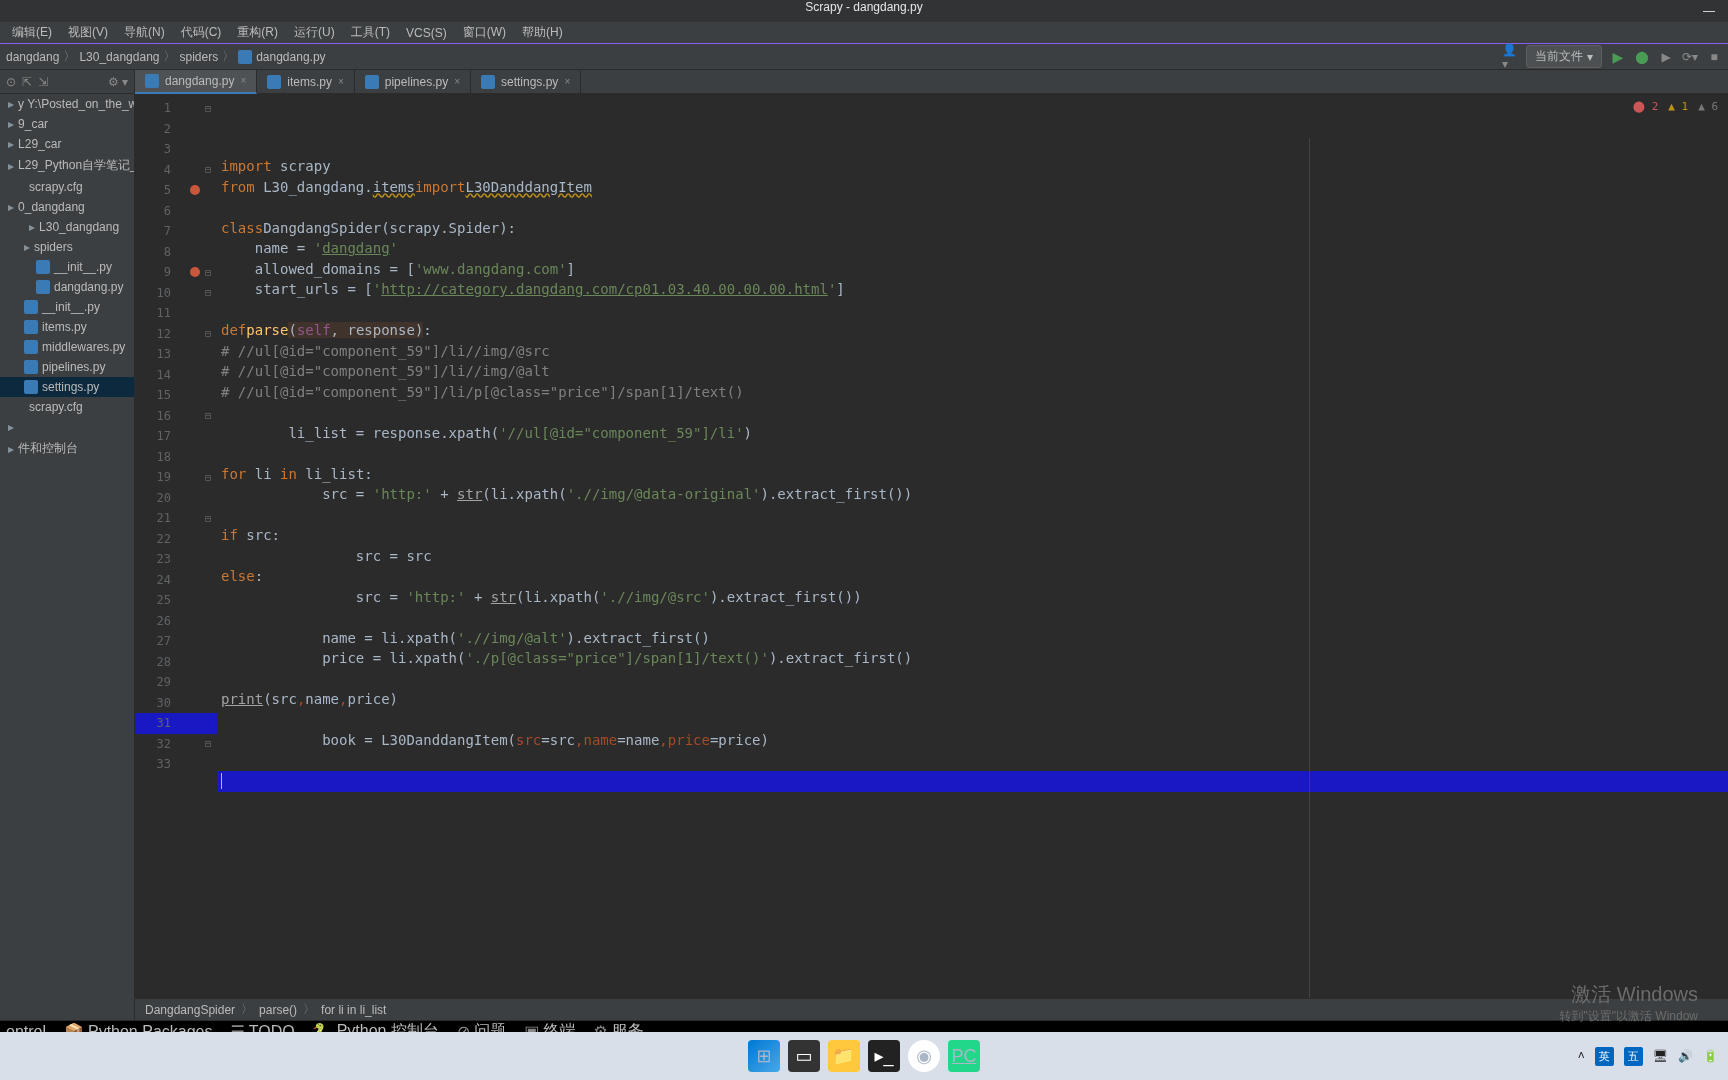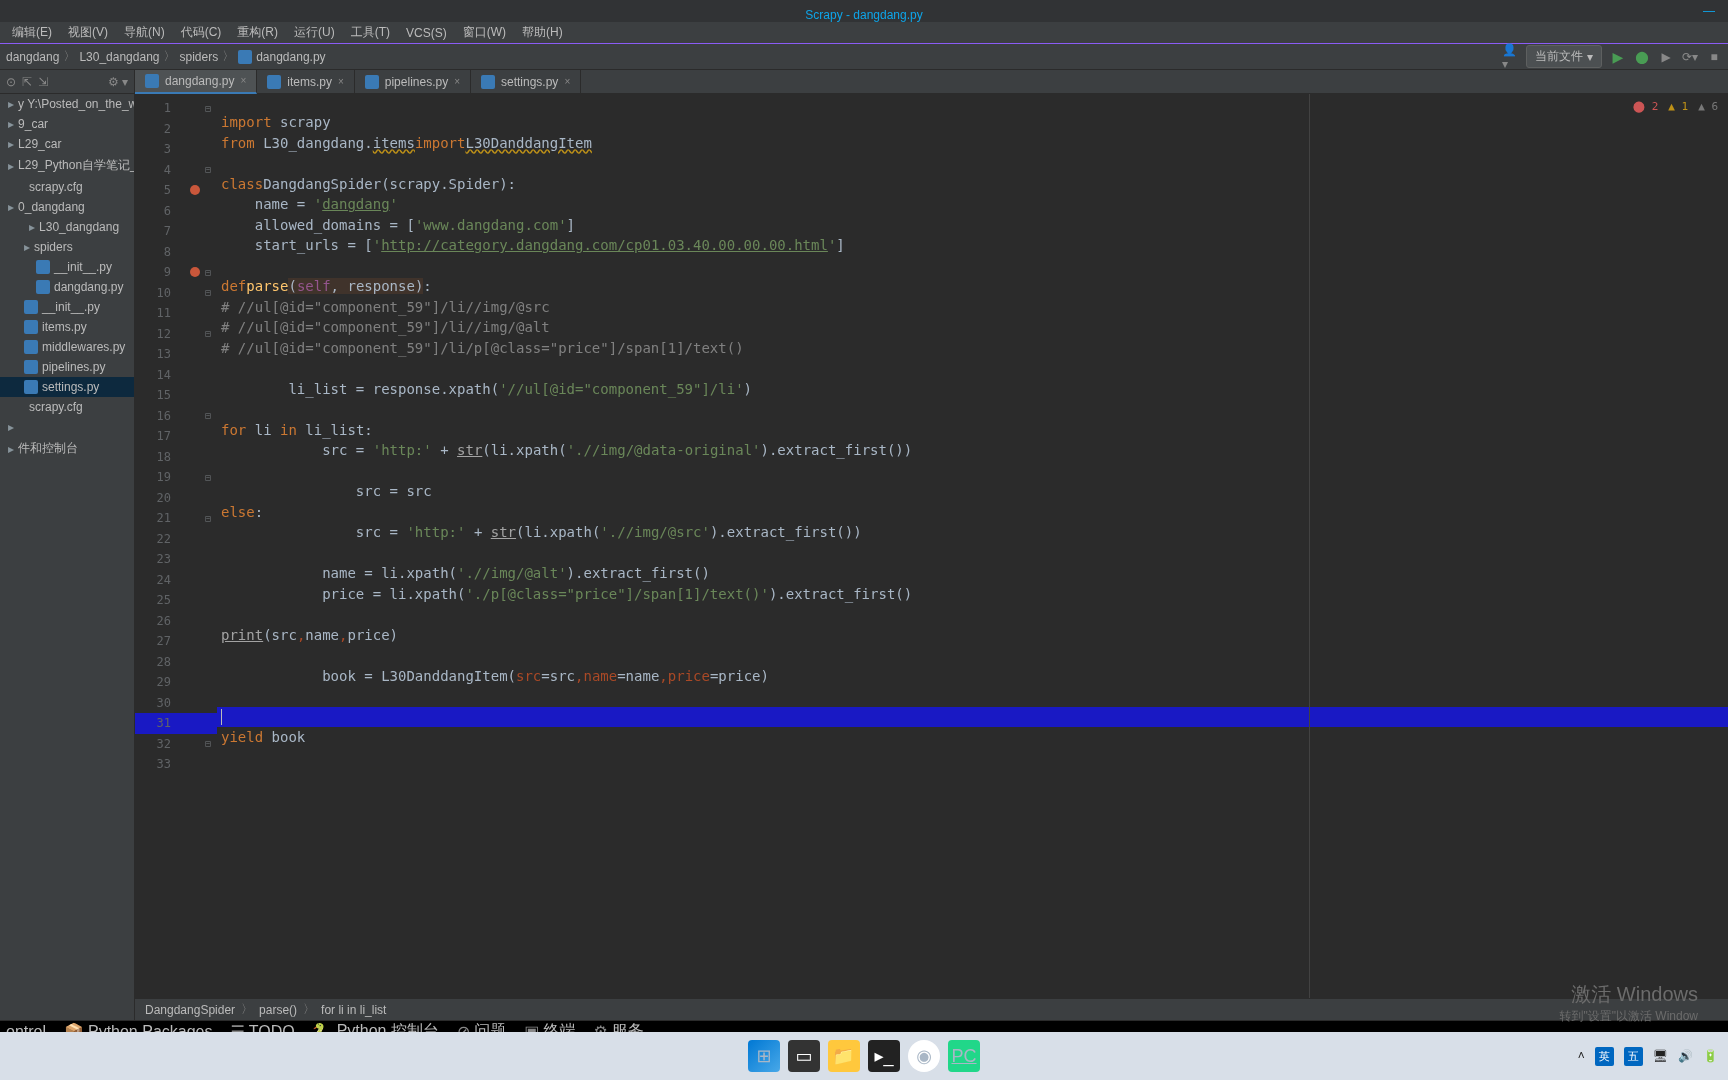--- a/index.html
+++ b/index.html
@@ -1,19 +1,19 @@
 <!DOCTYPE html>
 <html><head>
 <meta charset="utf-8">
 <style>
 * { margin: 0; padding: 0; box-sizing: border-box; }
 body { font-family: "Microsoft YaHei", "Segoe UI", sans-serif; background: #1a1b1f; color: #a9b7c6; width: 1728px; height: 1080px; overflow: hidden; position: relative; }
 
 
-.titlebar { background: #313335; height: 22px; display: flex; align-items: flex-end; justify-content: center; color: #0ea5e9; font-size: 12px; position: relative; }
+.titlebar { background: #313335; height: 22px; display: flex; align-items: flex-start; justify-content: center; color: #e5e5e5; font-size: 12px; position: relative; }
 .titlebar-minimize { position: absolute; right: 15px; top: 4px; width: 10px; height: 1px; }
 
 
 .menubar { background: #3c3f41; height: 22px; display: flex; align-items: center; padding: 0 4px; border-bottom: 1px solid #8b5cf6; }
 .menubar-item { color: #bbbbbb; font-size: 12px; padding: 0 8px; cursor: pointer; }
 
 
 .breadcrumb-bar { background: #3c3f41; height: 26px; display: flex; align-items: center; justify-content: space-between; padding: 0 6px; border-bottom: 1px solid #2b2b2b; }
 .breadcrumbs { display: flex; align-items: center; gap: 4px; font-size: 12px; color: #bbbbbb; }
 .breadcrumb-sep { color: #888; }
@@ -50,21 +50,21 @@
 
 
 .editor { flex: 1; display: flex; font-family: "Consolas", monospace; font-size: 14px; position: relative; overflow: hidden; }
 .gutter { width: 50px; background: #2b2b2b; text-align: right; color: #606366; padding-top: 4px; }
 .gutter-line { height: 20.5px; padding-right: 14px; font-size: 12px; display: flex; justify-content: flex-end; align-items: center; }
 .gutter-icons { width: 20px; padding-top: 4px; }
 .gutter-icon-line { height: 20.5px; display: flex; align-items: center; justify-content: center; }
 .class-icon { width: 10px; height: 10px; background: #c9573b; border-radius: 50%; }
 .fold-column { width: 12px; padding-top: 4px; color: #606366; }
 .fold-line { height: 20.5px; display: flex; align-items: center; font-size: 10px; }
-.code-content { flex: 1; padding-top: 18px; position: relative; }
+.code-content { flex: 1; padding-top: 18px; position: relative; margin-top: 44px; }
 .code-line { height: 20.5px; white-space: pre; padding-left: 4px; display: flex; align-items: center; }
 .code-line.current { background: #1919c4; }
 .current-line-gutter { background: #1919c4; }
 
 
 .inspections { position: absolute; top: 6px; right: 10px; display: flex; gap: 10px; font-size: 11px; }
 .insp-error { color: #cc5555; }
 .insp-warn { color: #be9117; }
 .insp-weak { color: #787878; }
 
@@ -391,33 +391,33 @@
           <div class="code-line">    <span class="kw">def</span> <span class="fn">parse</span><span class="highlight-word">(</span><span class="self highlight-word">self</span><span class="highlight-word">, response)</span>:</div>
           <div class="code-line">        <span class="cmt"># //ul[@id="component_59"]/li//img/@src</span></div>
           <div class="code-line">        <span class="cmt"># //ul[@id="component_59"]/li//img/@alt</span></div>
           <div class="code-line">        <span class="cmt"># //ul[@id="component_59"]/li/p[@class="price"]/span[1]/text()</span></div>
           <div class="code-line"></div>
           <div class="code-line">        li_list = response.xpath(<span class="str">'//ul[@id="component_59"]/li'</span>)</div>
           <div class="code-line"></div>
           <div class="code-line">        <span class="kw">for</span> li <span class="kw">in</span> li_list:</div>
           <div class="code-line">            src = <span class="str">'http:'</span> + <span class="builtin">str</span>(li.xpath(<span class="str">'.//img/@data-original'</span>).extract_first())</div>
           <div class="code-line"></div>
+          <div class="code-line">            <span class="kw">if</span> src:</div>
           <div class="code-line">                src = src</div>
           <div class="code-line">            <span class="kw">else</span>:</div>
           <div class="code-line">                src = <span class="str">'http:'</span> + <span class="builtin">str</span>(li.xpath(<span class="str">'.//img/@src'</span>).extract_first())</div>
           <div class="code-line"></div>
           <div class="code-line">            name = li.xpath(<span class="str">'.//img/@alt'</span>).extract_first()</div>
           <div class="code-line">            price = li.xpath(<span class="str">'./p[@class="price"]/span[1]/text()'</span>).extract_first()</div>
           <div class="code-line"></div>
           <div class="code-line">            <span class="builtin">print</span>(src<span class="param-name">,</span>name<span class="param-name">,</span>price)</div>
           <div class="code-line"></div>
           <div class="code-line">            book = L30DanddangItem(<span class="param-name">src</span>=src<span class="param-name">,name</span>=name<span class="param-name">,price</span>=price)</div>
           <div class="code-line"></div>
           <div class="code-line current">            <span class="cursor"></span></div>
-          <div class="code-line">            <span class="kw">yield</span> book</div>
           <div class="code-line"></div>
         </div>
       <div class="inspections">
         <span class="insp-error">⬤ <span>2</span></span>
         <span class="insp-warn">▲ <span>1</span></span>
         <span class="insp-weak">▲ <span>6</span></span>
       </div>
     </div>
     <div class="struct-breadcrumb" id="structbc">
         <span>DangdangSpider</span>

